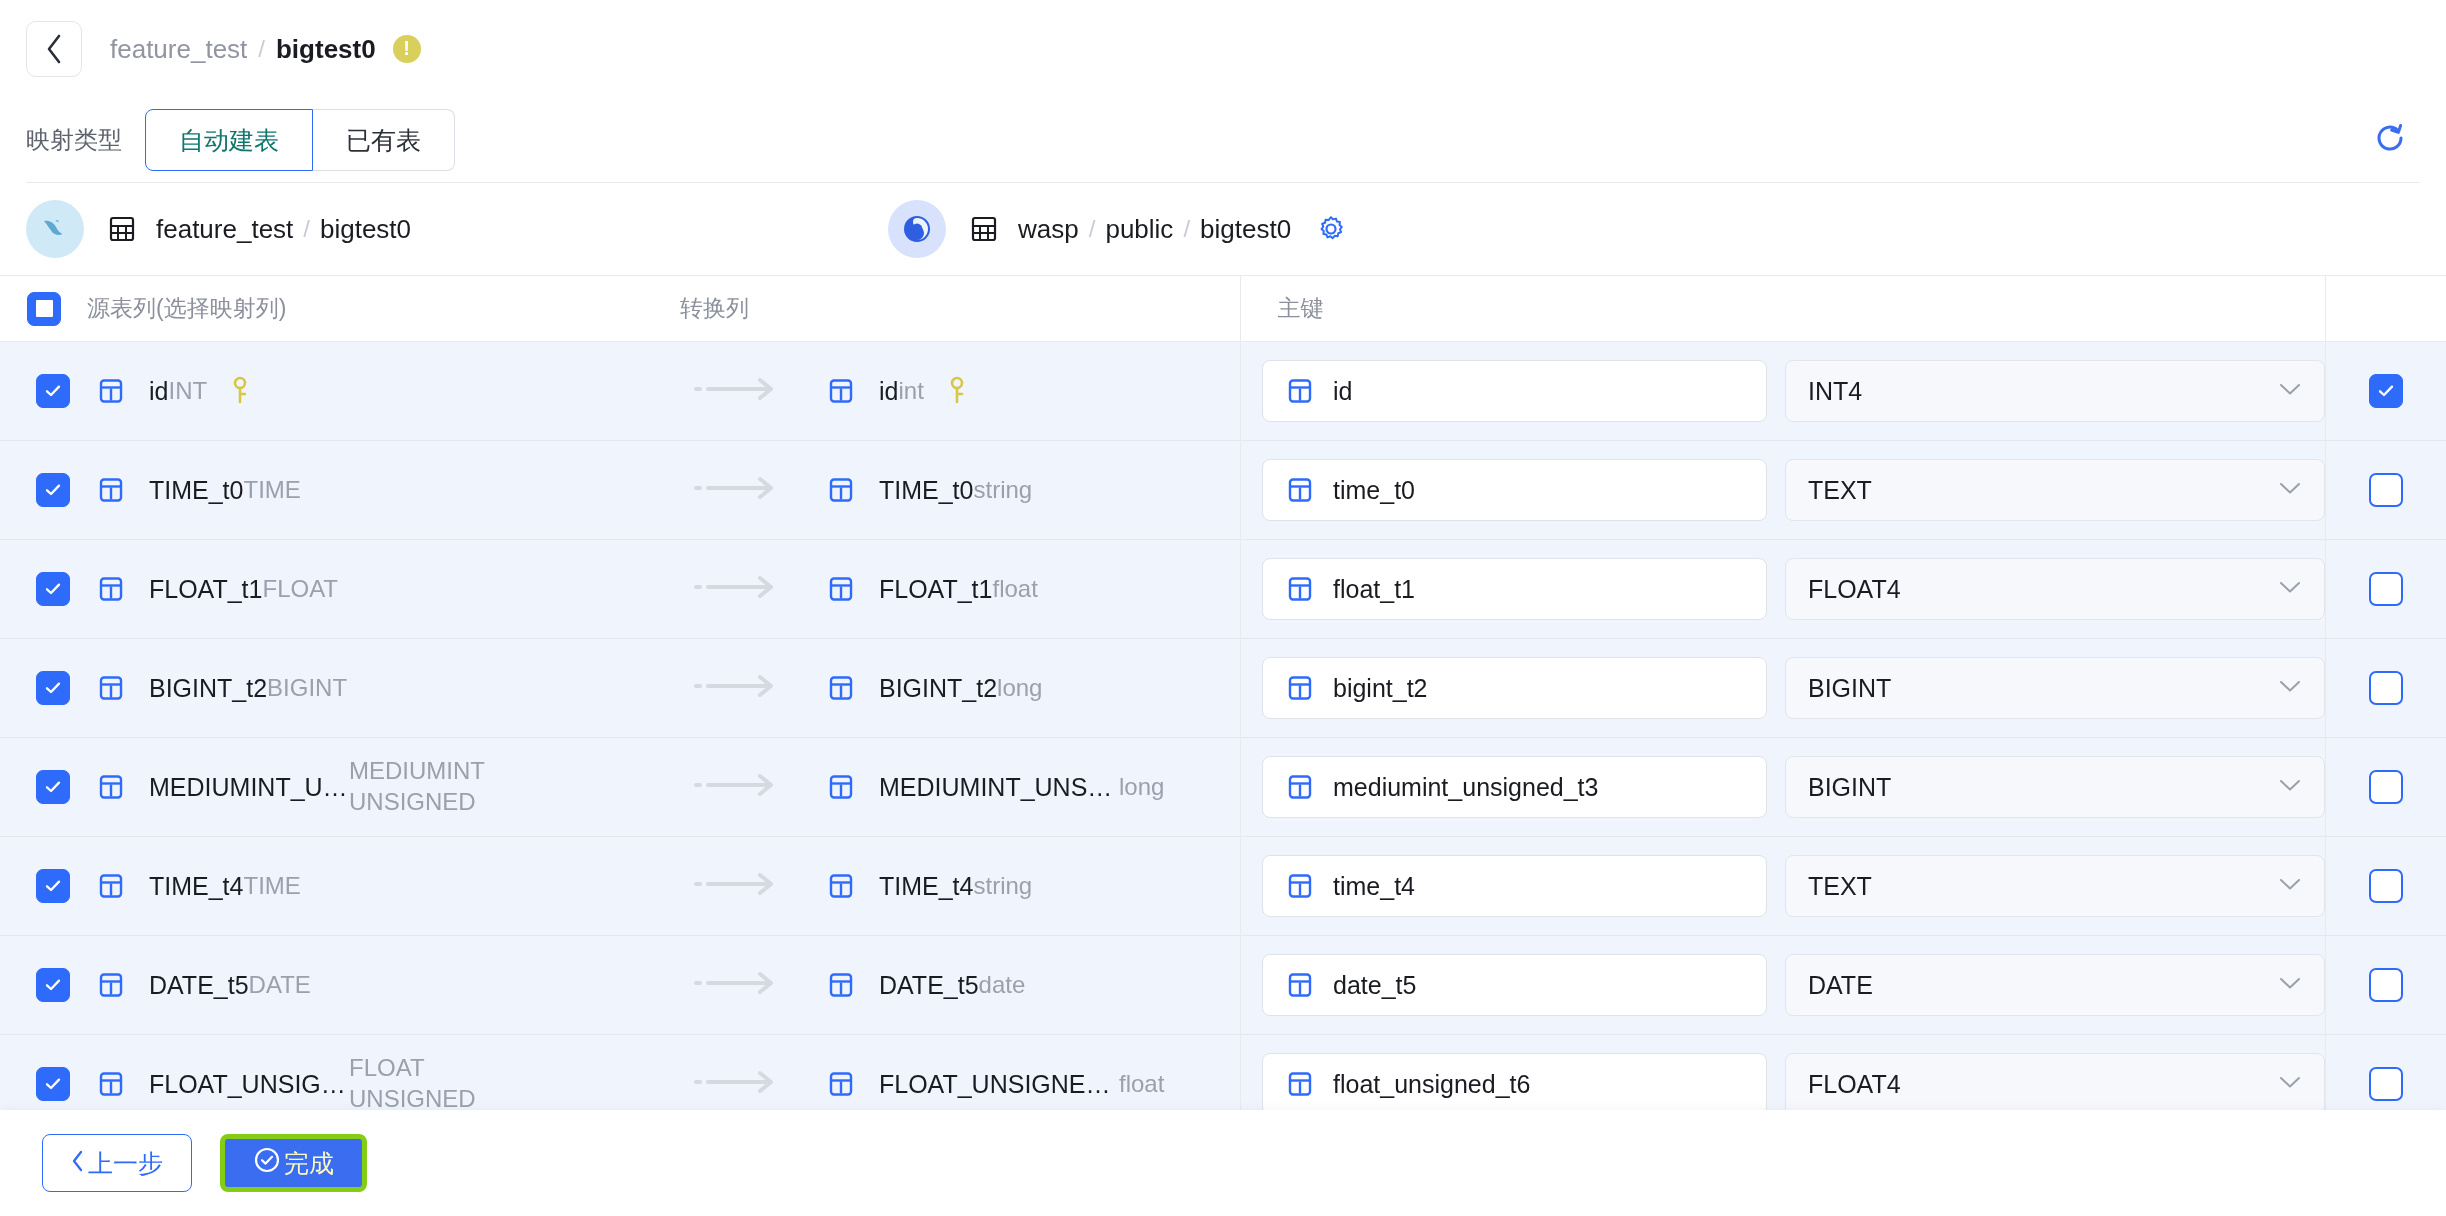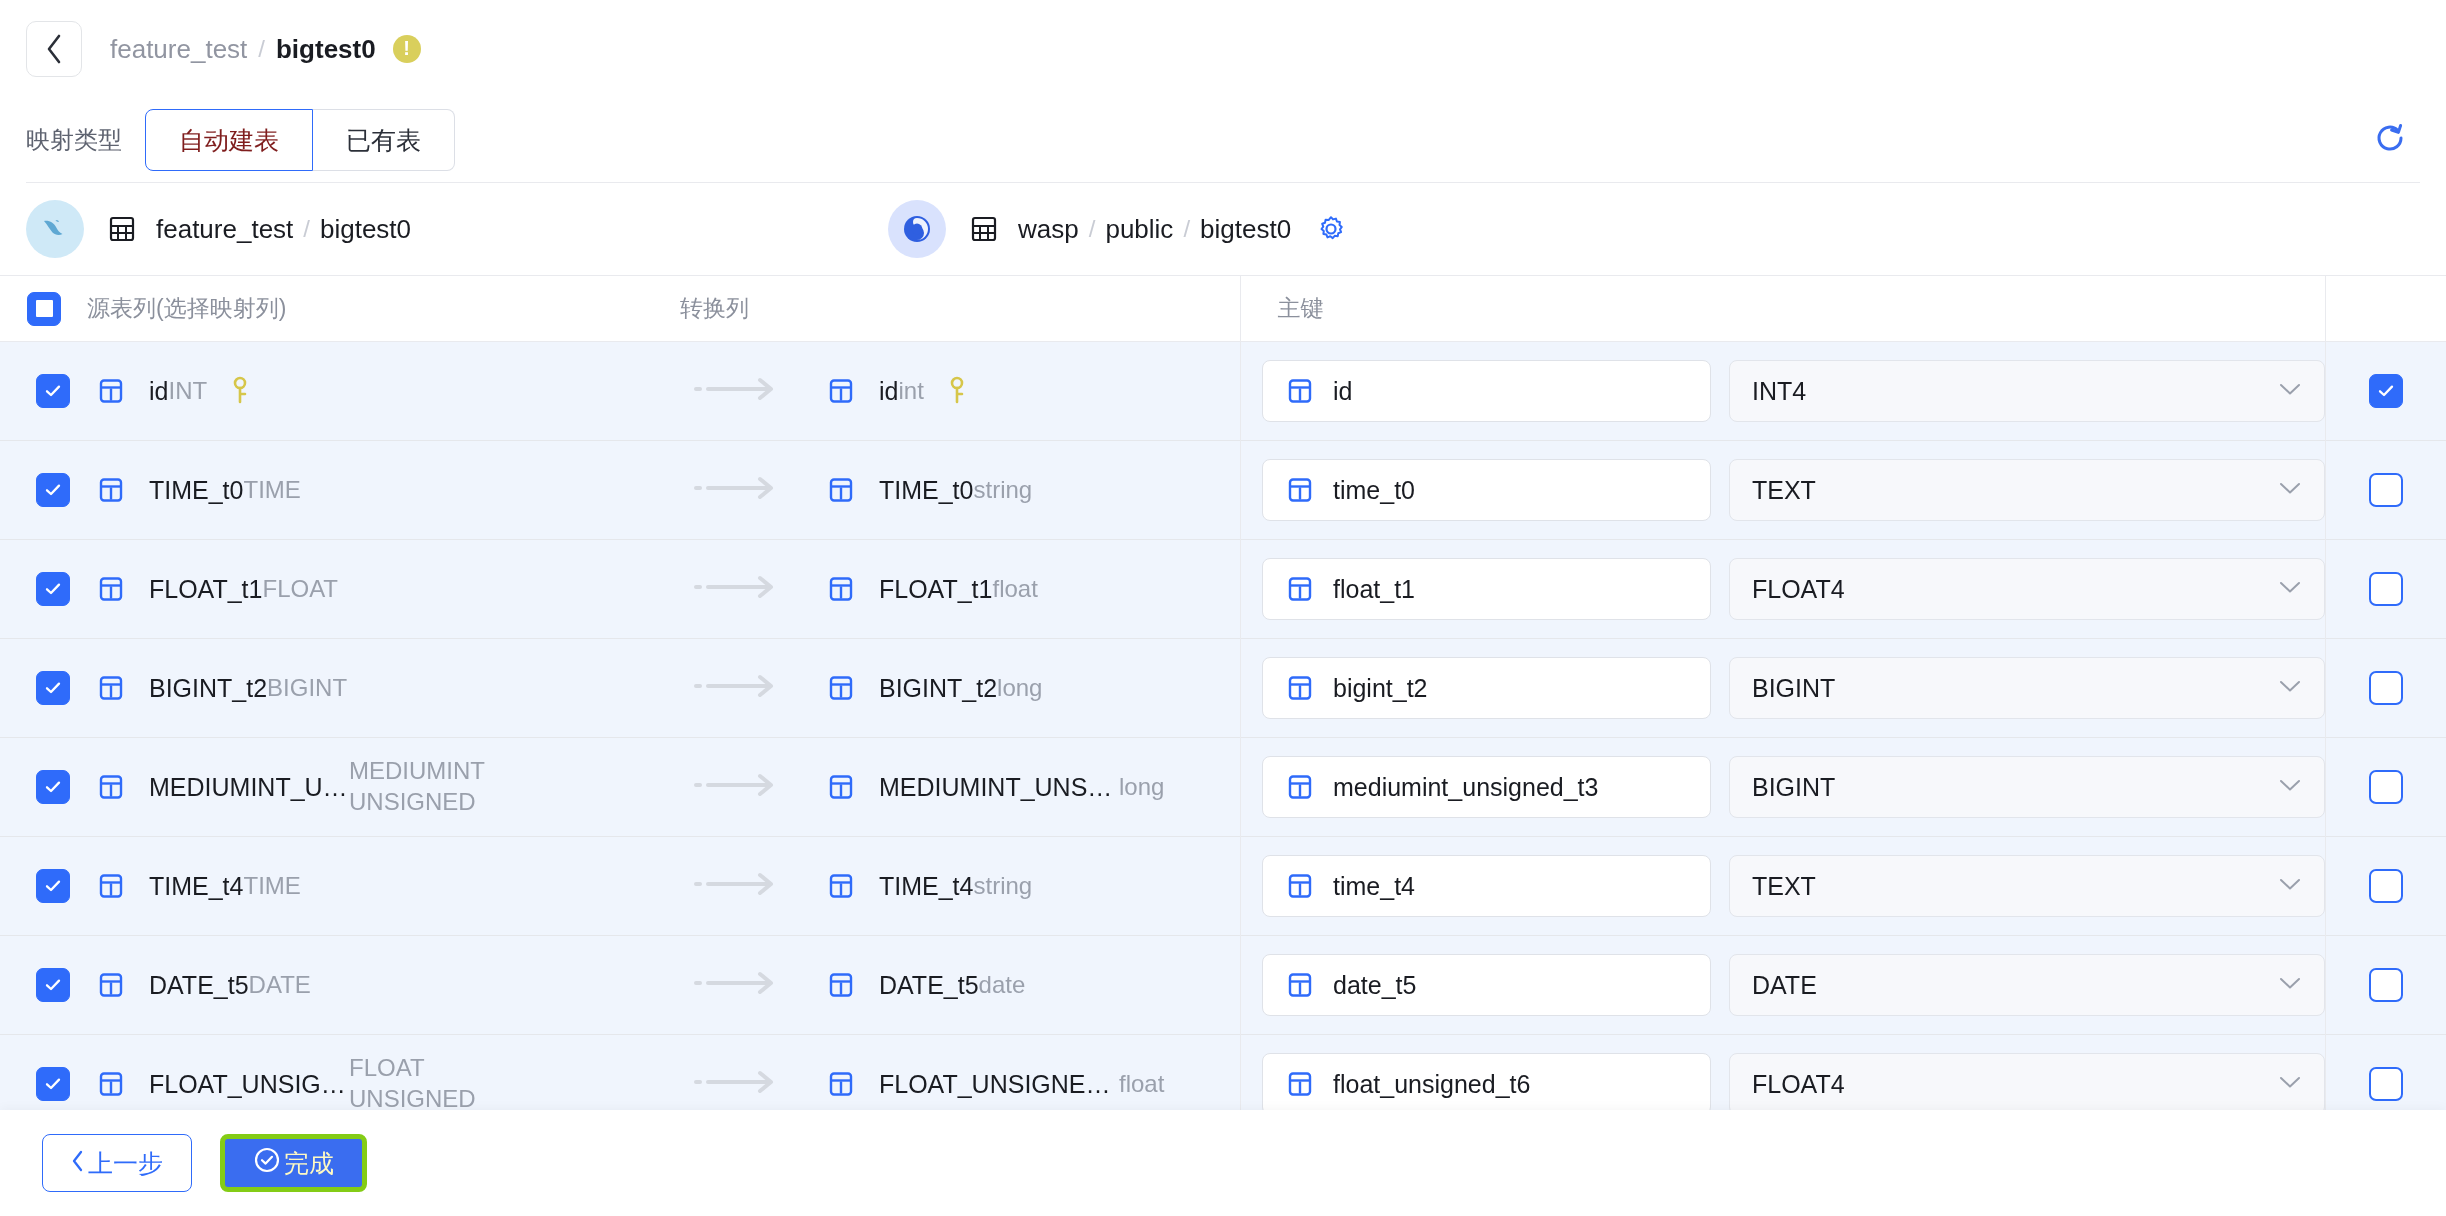--- a/index.html
+++ b/index.html
@@ -47,21 +47,21 @@
   .seg { display: flex; height: 62px; border-radius: 8px; overflow: visible; }
   .seg-btn {
     display: flex; align-items: center; justify-content: center;
     padding: 0 33px; font-size: 25px; cursor: pointer;
     background: #fff; border: 1px solid #dcdfe6;
     color: #2b2f38;
   }
   .seg-btn:first-child { border-radius: 8px 0 0 8px; }
   .seg-btn:last-child { border-radius: 0 8px 8px 0; border-left: none; }
   .seg-btn.active {
-    color: #7f1d1d; border: 1px solid #2f6bfa; position: relative; z-index: 2;
+    color: #0f766e; border: 1px solid #2f6bfa; position: relative; z-index: 2;
   }
   .refresh-btn {
     position: absolute; right: 36px; top: 50%; transform: translateY(-50%);
     width: 40px; height: 40px; cursor: pointer;
     display: flex; align-items: center; justify-content: center;
   }
   .hr { height: 1px; background: #e9eaee; margin: 0 26px; }
 
   
   .dbrow { display: flex; align-items: center; height: 92px; }
@@ -125,21 +125,21 @@
   .conv-name { max-width: 240px; }
 
   .tgt-input {
     flex: 1; height: 62px; background: #fff;
     border: 1px solid #dfe2e8; border-radius: 8px;
     display: flex; align-items: center; padding: 0 0 0 22px;
     max-width: 540px;
   }
   .tgt-input .nm { margin-left: 18px; font-size: 25px; color: #1a1c22; }
   .tgt-select {
-    width: 596px; height: 62px; background: #f7f8fb;
+    width: 540px; height: 62px; background: #f7f8fb;
     border: 1px solid #e2e5eb; border-radius: 8px;
     display: flex; align-items: center; justify-content: space-between;
     padding: 0 22px; cursor: pointer; flex: none;
   }
   .tgt-select .val { font-size: 25px; color: #1a1c22; }
 
   
   .cb {
     width: 34px; height: 34px; border-radius: 7px; flex: none;
     display: flex; align-items: center; justify-content: center; cursor: pointer;

